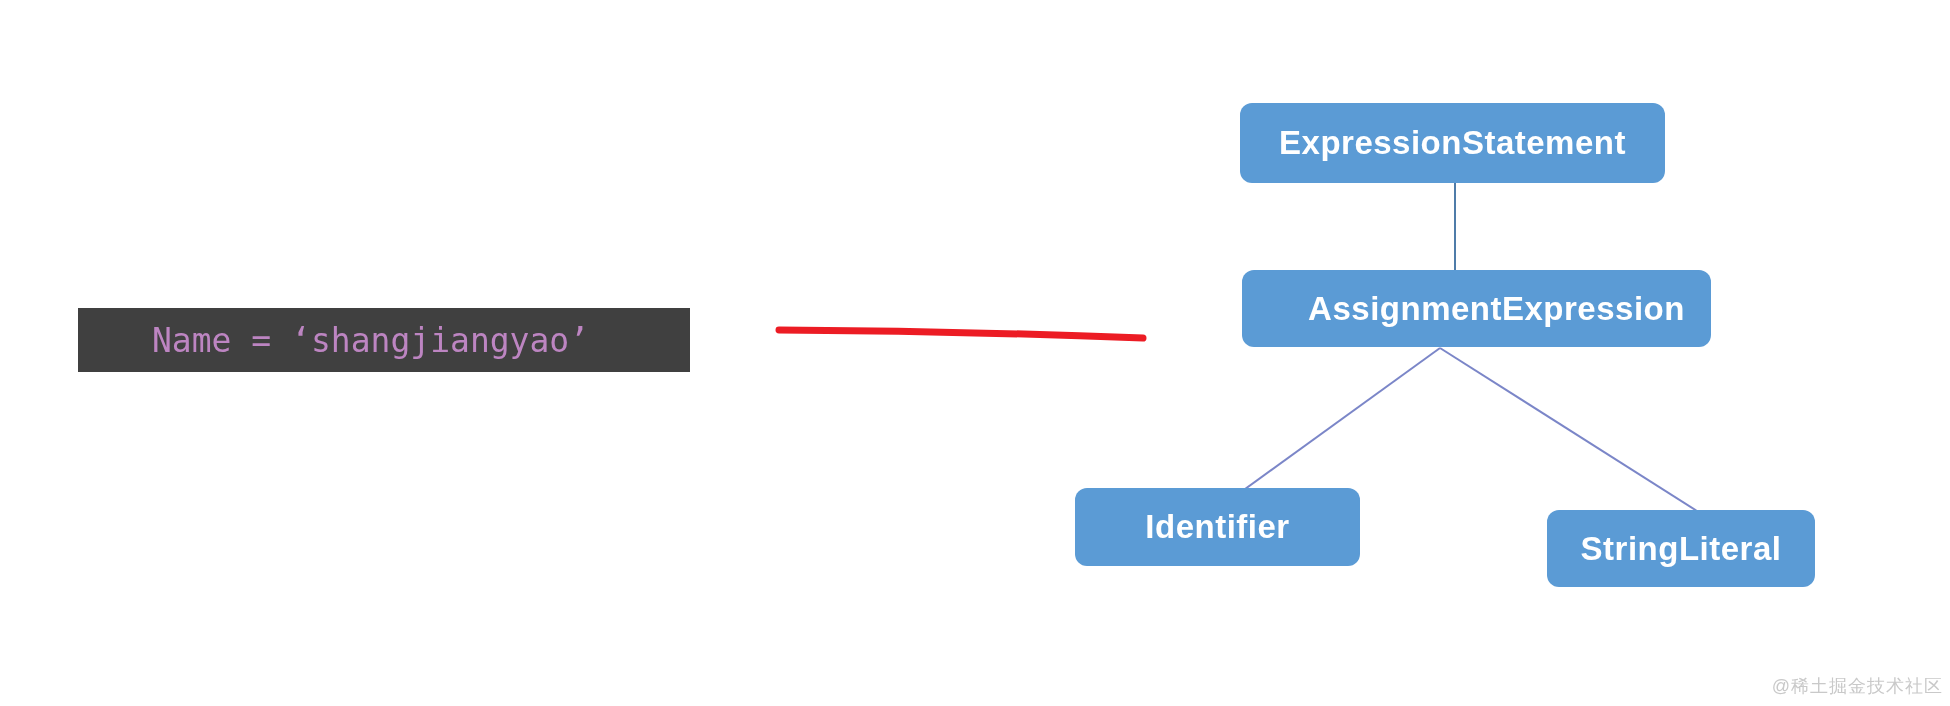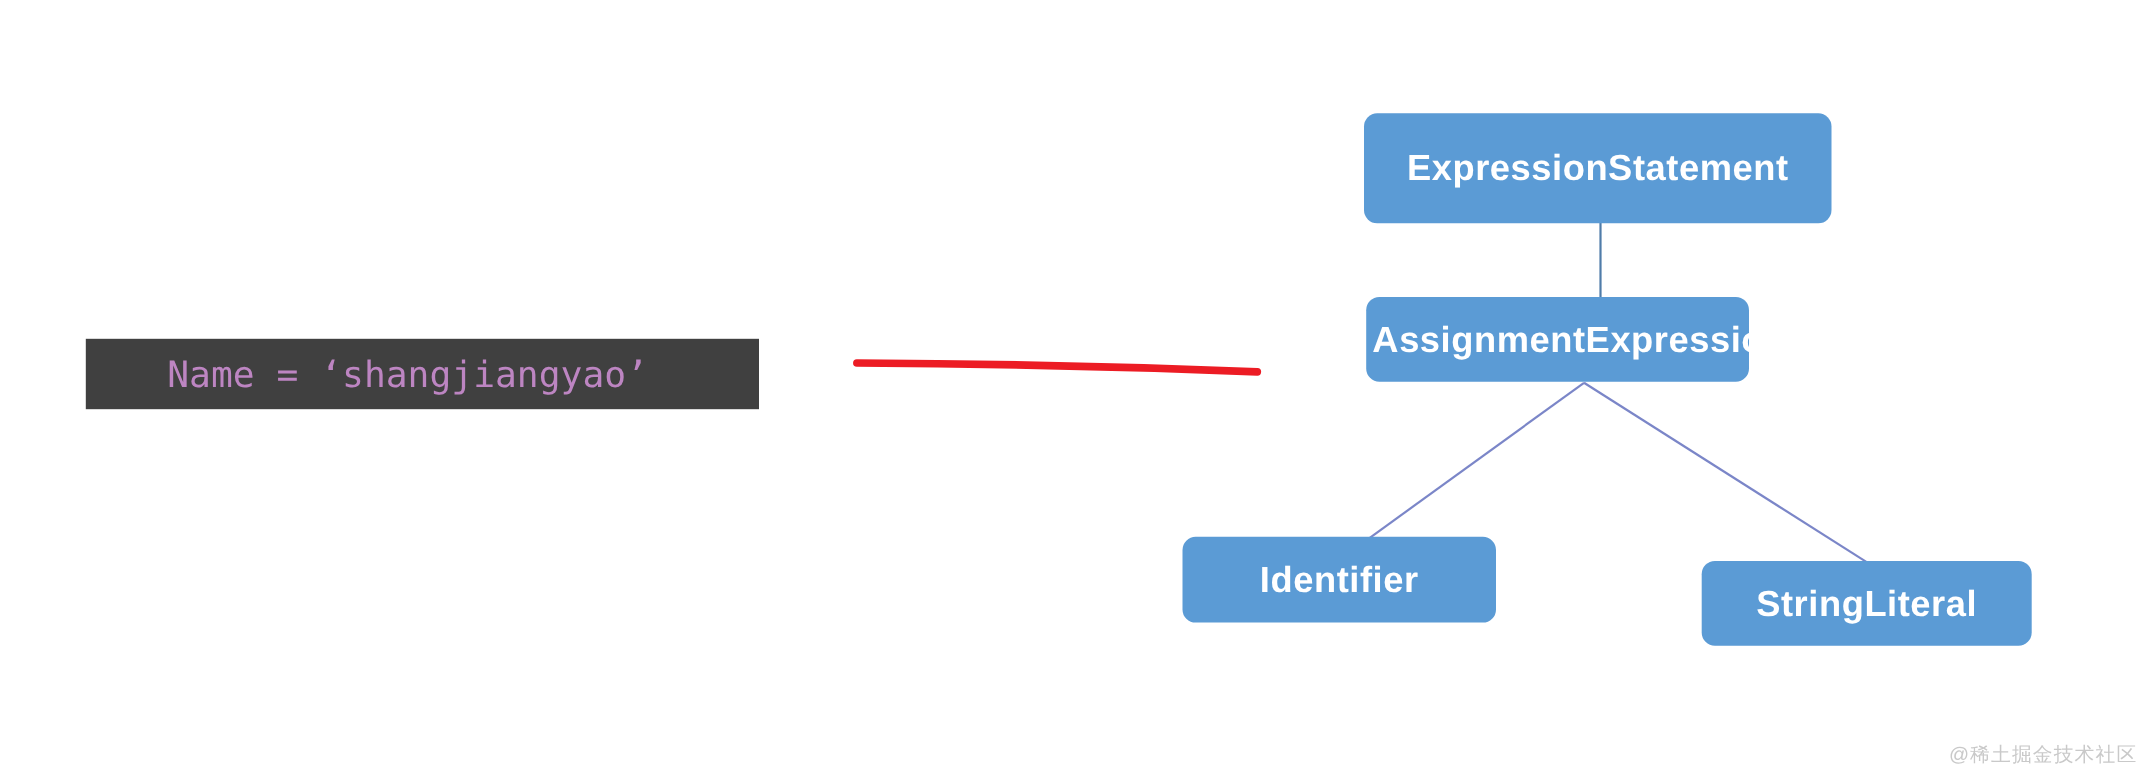--- a/index.html
+++ b/index.html
@@ -45,24 +45,24 @@
     background: #5b9bd5;
     border-radius: 12px;
     display: flex;
     align-items: center;
     justify-content: center;
     color: #ffffff;
     font-size: 33px;
     font-weight: bold;
     letter-spacing: 0.5px;
   }
-  .node-expression-statement { left: 1240px; top: 103px; width: 425px; height: 100px; }
-  .node-assignment-expression { left: 1242px; top: 270px; width: 348px; height: 77px; padding-left: 40px; }
+  .node-expression-statement { left: 1240px; top: 103px; width: 425px; height: 80px; }
+  .node-assignment-expression { left: 1242px; top: 270px; width: 469px; height: 77px; padding-left: 40px; }
   .node-identifier { left: 1075px; top: 488px; width: 285px; height: 78px; }
-  .node-string-literal { left: 1547px; top: 510px; width: 300px; height: 77px; }
+  .node-string-literal { left: 1547px; top: 510px; width: 268px; height: 77px; }
   
   .watermark {
     position: absolute;
     right: 7px;
     bottom: 8px;
     font-size: 18px;
     color: #c9c9c9;
     letter-spacing: 1px;
   }
 </style>

